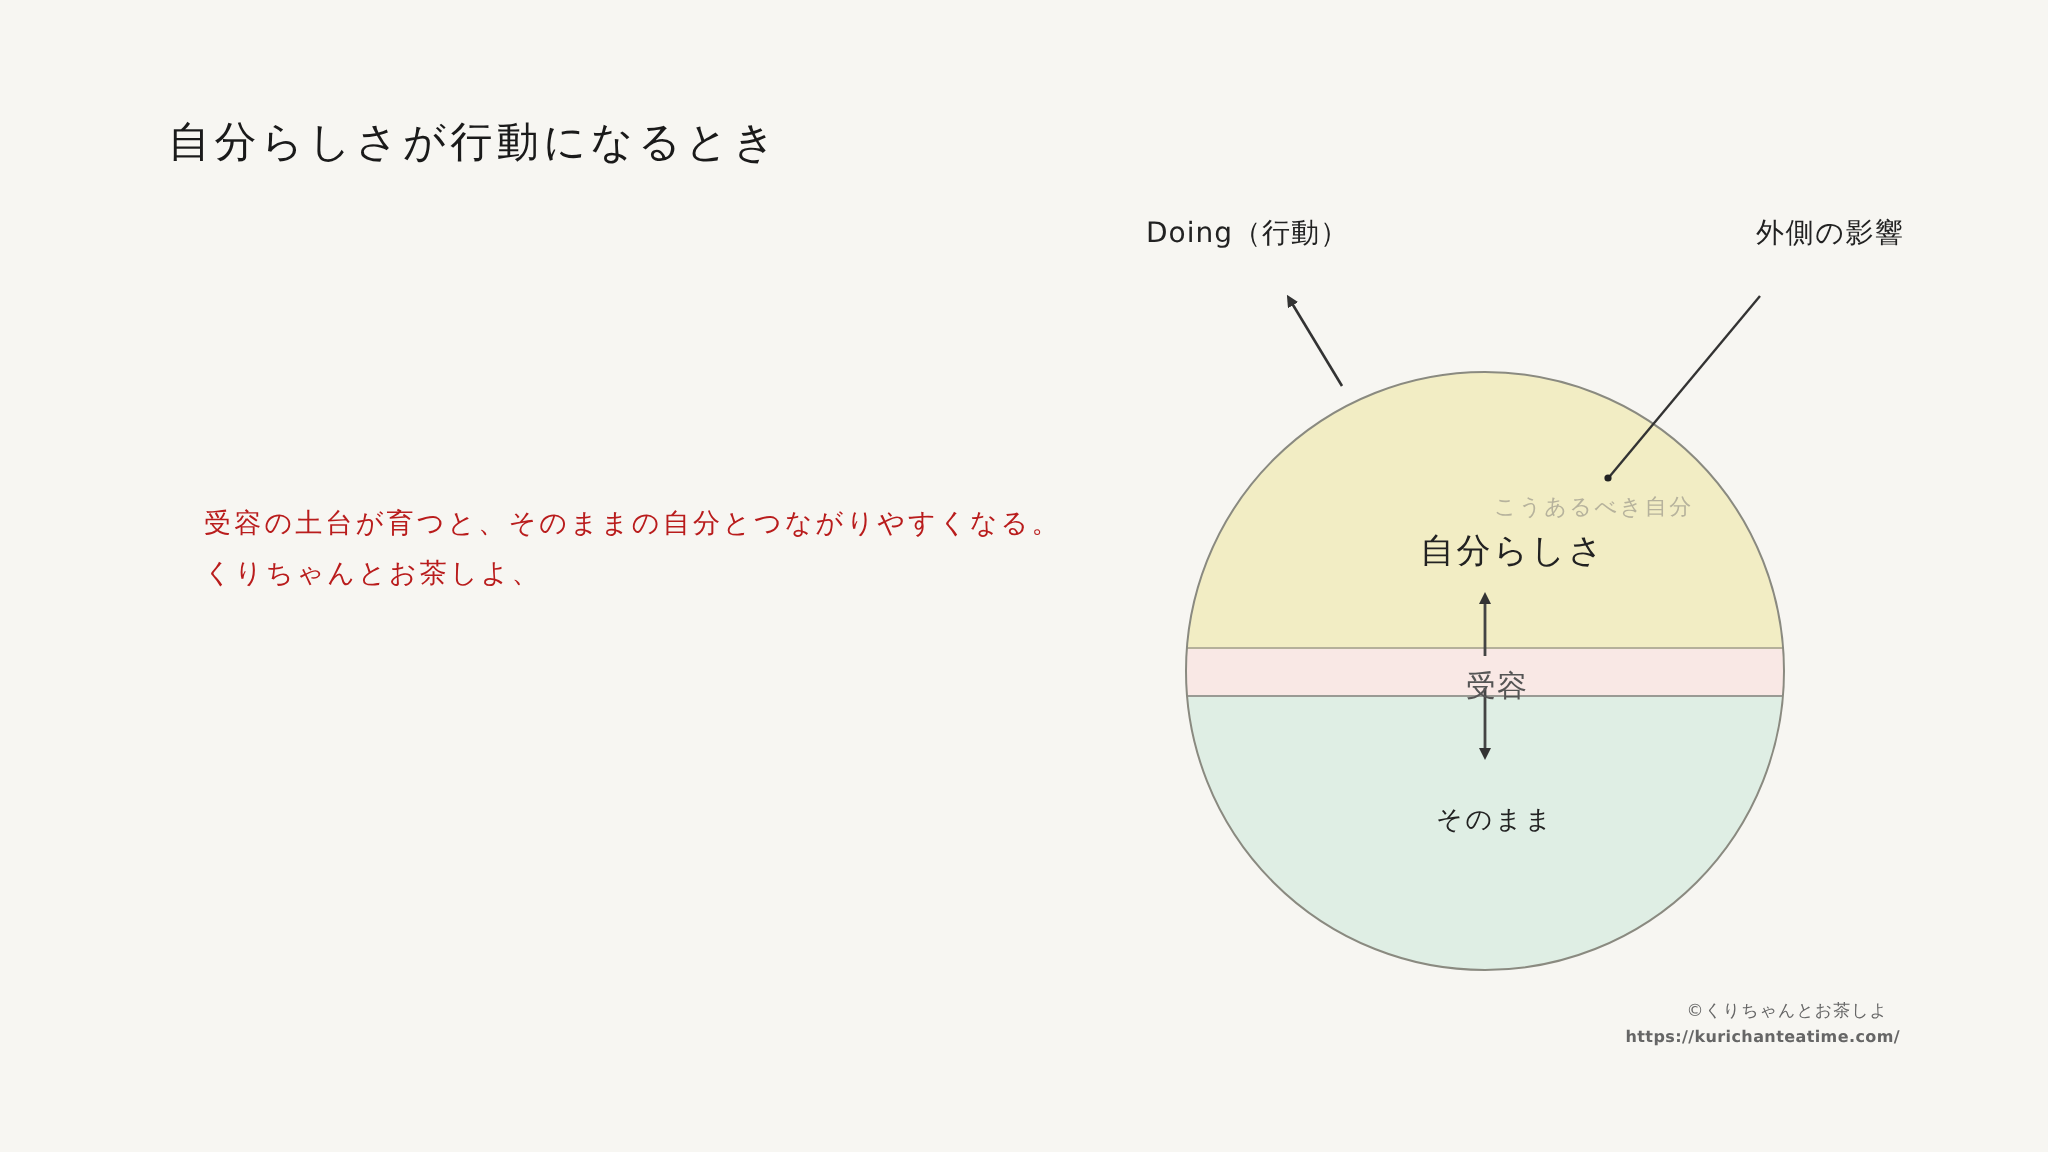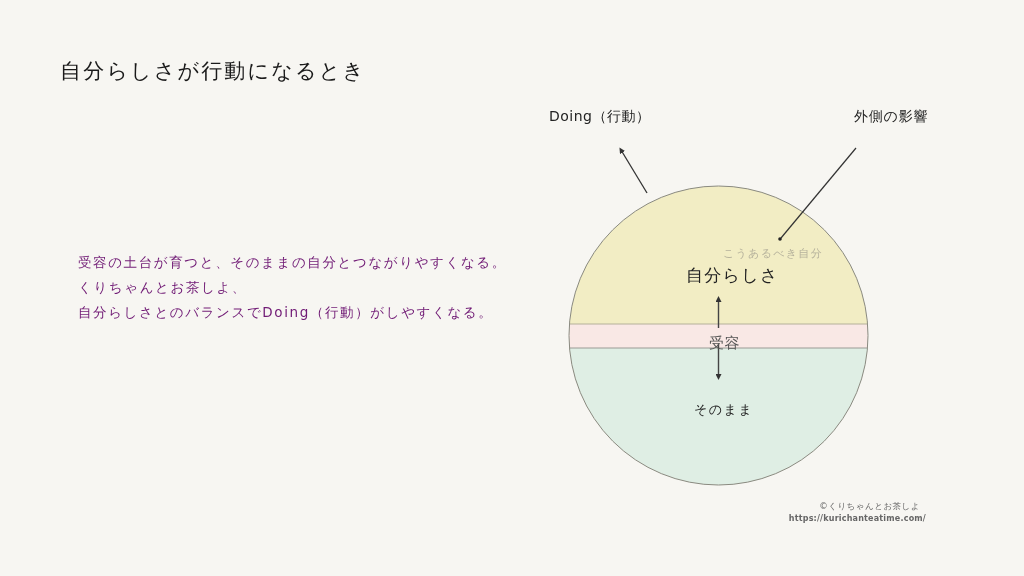--- a/index.html
+++ b/index.html
@@ -10,39 +10,40 @@
       overflow: hidden;
       background: #F7F6F2;
       font-family: "DejaVu Sans", "Liberation Sans", sans-serif;
       color: #222;
     }
     .canvas {
       position: relative;
       width: 956px;
       height: 576px;
       background: #F7F6F2;
+      margin-left: 24px;
     }
     .title {
       position: absolute;
       left: 60px;
       top: 57px;
       font-size: 21px;
       letter-spacing: 2.2px;
       color: #1a1a1a;
       white-space: nowrap;
       font-weight: 500;
     }
     .body-text {
       position: absolute;
       left: 78px;
       top: 250px;
       font-size: 13.5px;
       line-height: 25px;
       letter-spacing: 1.6px;
-      color: #701a75;
+      color: #b91c1c;
     }
     .body-text div { white-space: nowrap; }
     .diagram {
       position: absolute;
       left: 0;
       top: 0;
       width: 1024px;
       height: 576px;
     }
     .label {
@@ -114,21 +115,20 @@
 </head>
 <body>
 
 <div class="canvas">
 
   <div class="title">自分らしさが行動になるとき</div>
 
   <div class="body-text">
     <div>受容の土台が育つと、そのままの自分とつながりやすくなる。</div>
     <div>くりちゃんとお茶しよ、</div>
-    <div>自分らしさとのバランスでDoing（行動）がしやすくなる。</div>
   </div>
 
   <svg class="diagram" width="1024" height="576" viewBox="0 0 1024 576" xmlns="http://www.w3.org/2000/svg">
     <defs>
       <clipPath id="circleClip">
         <circle cx="718.5" cy="335.5" r="149.5"></circle>
       </clipPath>
       <marker id="arrowHead" markerWidth="6" markerHeight="6" refX="3" refY="3" orient="auto" markerUnits="userSpaceOnUse">
         <path d="M0,0 L6,3 L0,6 Z" fill="#333"></path>
       </marker>

